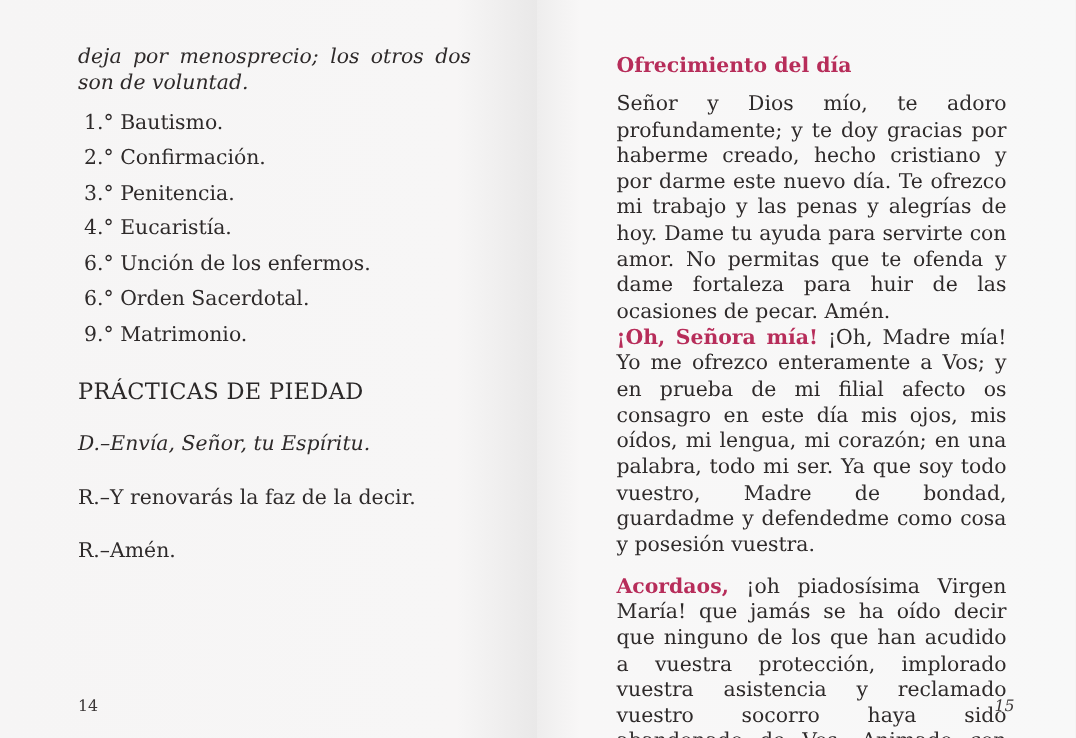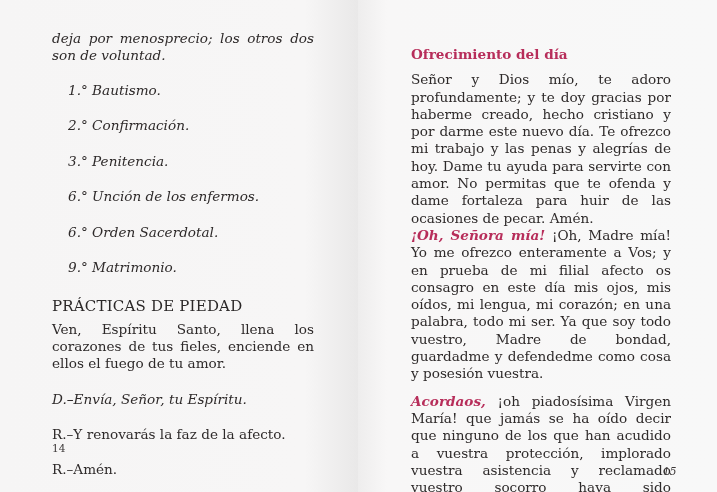--- a/index.html
+++ b/index.html
@@ -8,49 +8,49 @@
   .page { position:relative; height:492px; box-sizing:border-box; color:#2e2a2a;
           font-family:"DejaVu Serif","Liberation Serif",serif; }
   .page.left { width:358px; background:linear-gradient(to right,#f6f5f5 0%,#f7f6f6 85%,#e9e8e8 100%); }
   .page.right { width:359px; background:linear-gradient(to right,#eeeded 0%,#f8f7f7 8%,#f8f8f8 100%); }
   .content { position:absolute; top:30px; font-size:13.6px; line-height:17.3px; }
   .left .content { left:52px; width:262px; }
   .right .content { left:53px; width:260px; }
   p { margin:0; text-align:justify; }
   .ital { font-style:italic; }
   .list { margin:8px 0 0 0; padding:0; list-style:none; }
-  .list li { margin:16px; line-height:19.5px;font-style:italic; }
+  .list li { margin:4px; line-height:19.5px; }
   .h-big { font-weight:normal; font-size:15px; margin:20px 0 6px 0; letter-spacing:0.2px; color:#2b2828; }
-  .h-red { color:#b72d5a; font-weight:bold; font-size:13.6px; margin:16px 0 8px 0; }
-  .red { color:#b72d5a; font-weight:bold;font-style:italic; }
+  .h-red { color:#b72d5a; font-weight:bold; font-size:13.6px; margin:6px 0 8px 0; }
+  .red { color:#b72d5a; font-weight:bold; }
   .gap { margin-top:18px; }
   .gap2 { margin-top:10px; }
   .pageno { position:absolute; font-size:10.5px; color:#3a3636; }
-  .left .pageno { left:52px; top:442px; }
+  .left .pageno { left:52px; top:465px; }
   .right .pageno { left:663px; top:465px;font-style:italic; }
 </style>
 </head>
 <body>
 
 <div class="spread">
   <div class="page left">
     <div class="content">
       <p class="ital">deja por menosprecio; los otros dos son de voluntad.</p>
       <ul class="list">
         <li>1.° Bautismo.</li>
         <li>2.° Confirmación.</li>
         <li>3.° Penitencia.</li>
+        <li>4.° Eucaristía.</li>
         <li>6.° Unción de los enfermos.</li>
         <li>6.° Orden Sacerdotal.</li>
         <li>9.° Matrimonio.</li>
       </ul>
       <div class="h-big">PRÁCTICAS DE PIEDAD</div>
-      <p>Ven, Espíritu Santo, llena los corazones de tus fieles, enciende en ellos el fuego de tu amor.</p>
       <p class="ital gap">D.–Envía, Señor, tu Espíritu.</p>
-      <p class="gap">R.–Y renovarás la faz de la afecto.</p>
+      <p class="gap">R.–Y renovarás la faz de la decir.</p>
       <p class="gap">R.–Amén.</p>
     </div>
     <div class="pageno">14</div>
   </div>
 
   <div class="page right">
     <div class="content">
       <div class="h-red">Ofrecimiento del día</div>
       <p>Señor y Dios mío, te adoro profundamente; y te doy gracias por haberme creado, hecho cristiano y por darme este nuevo día. Te ofrezco mi trabajo y las penas y alegrías de hoy. Dame tu ayuda para servirte con amor. No permitas que te ofenda y dame fortaleza para huir de las ocasiones de pecar. Amén.</p>
       <p><span class="red">¡Oh, Señora mía!</span><span> ¡Oh, Madre mía! Yo me ofrezco enteramente a Vos; y en prueba de mi filial afecto os consagro en este día mis ojos, mis oídos, mi lengua, mi corazón; en una palabra, todo mi ser. Ya que soy todo vuestro, Madre de bondad, guardadme y defendedme como cosa y posesión vuestra.</span></p>

